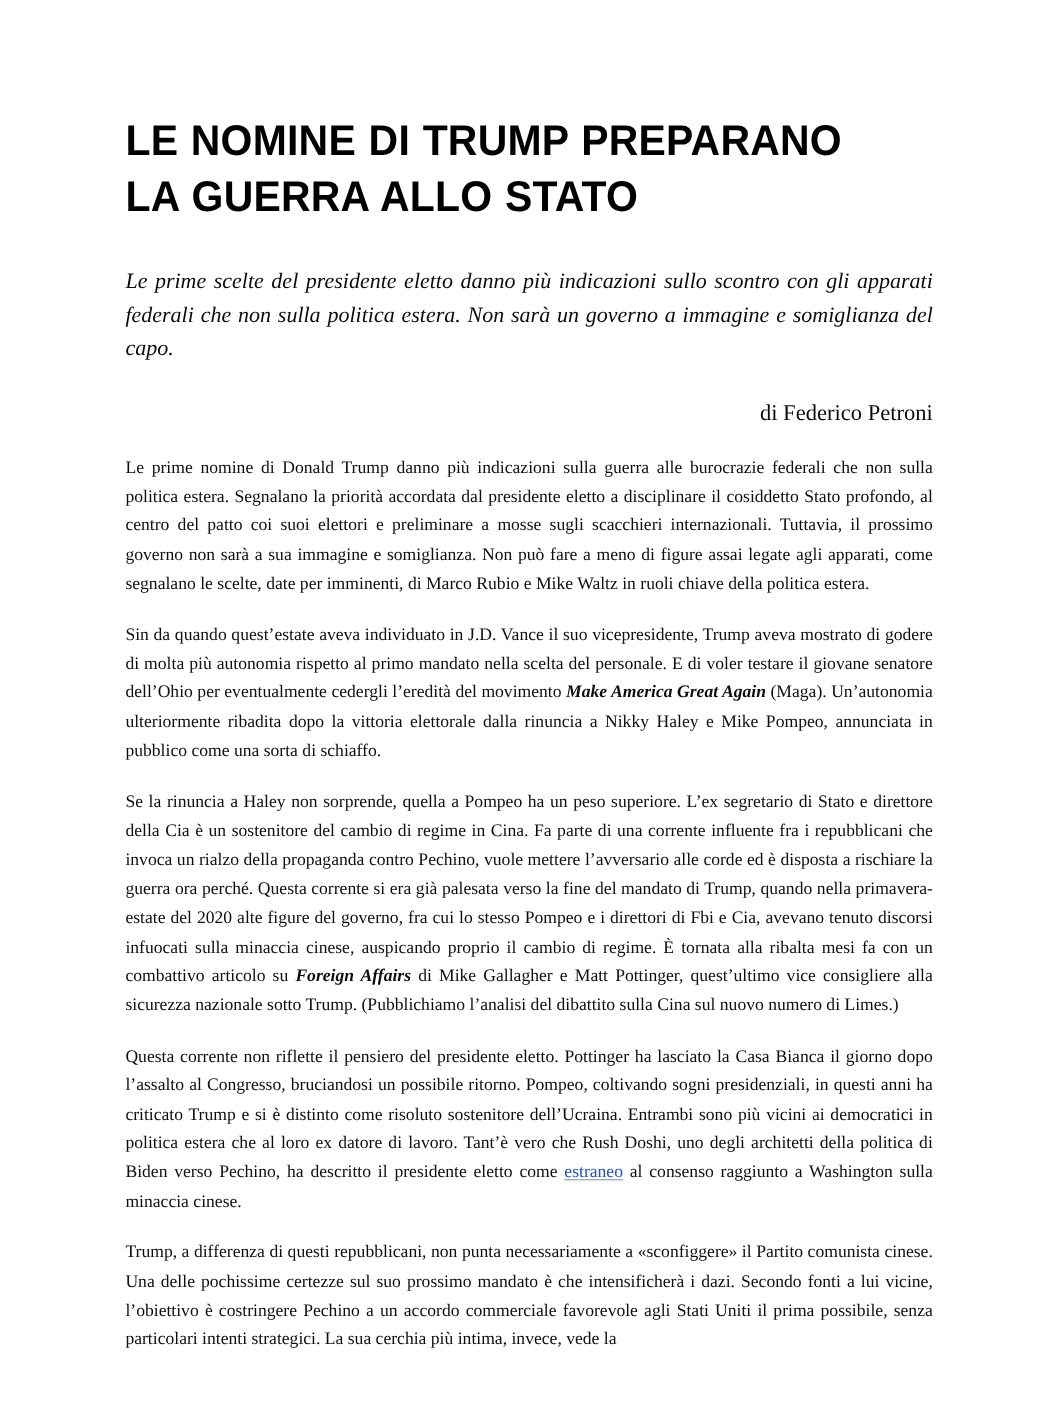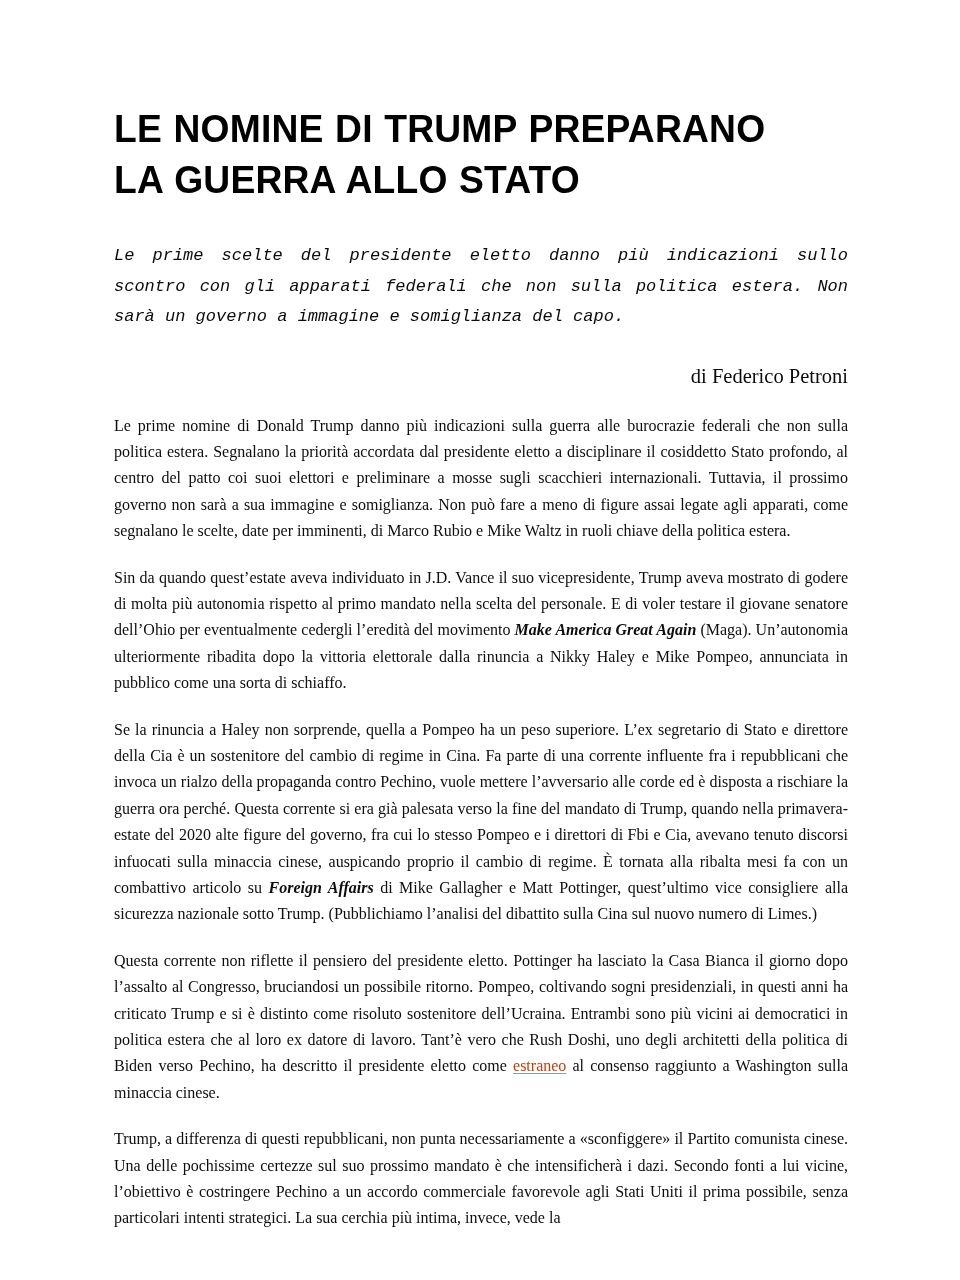--- a/index.html
+++ b/index.html
@@ -47,23 +47,23 @@
     color: #000000;
     transform: scaleX(0.955);
     transform-origin: left top;
     word-spacing: 1px;
   }
 
   
   .deck {
     margin: 0;
     padding-top: 36px;
-    font-family: Liberation Mono, monospace;
+    font-family: Liberation Serif, serif;
     font-style: italic;
-    font-size: 17px;
+    font-size: 20px;
     line-height: 30.5px;
     text-align: justify;
     text-justify: inter-word;
     color: #0b0b0b;
   }
 
   
   .byline {
     margin: 0;
     padding-top: 29px;
@@ -94,21 +94,21 @@
     margin-bottom: 0;
   }
 
   .body-copy em,
   .deck em {
     font-style: italic;
     font-weight: bold;
   }
 
   a.inline-link {
-    color: #c2410c;
+    color: #1d4ed8;
     text-decoration: underline;
     text-decoration-color: #7f9fb2;
     text-underline-offset: 2px;
   }
 </style>
 </head>
 <body>
 
 <div class="page">
   <div class="content">

